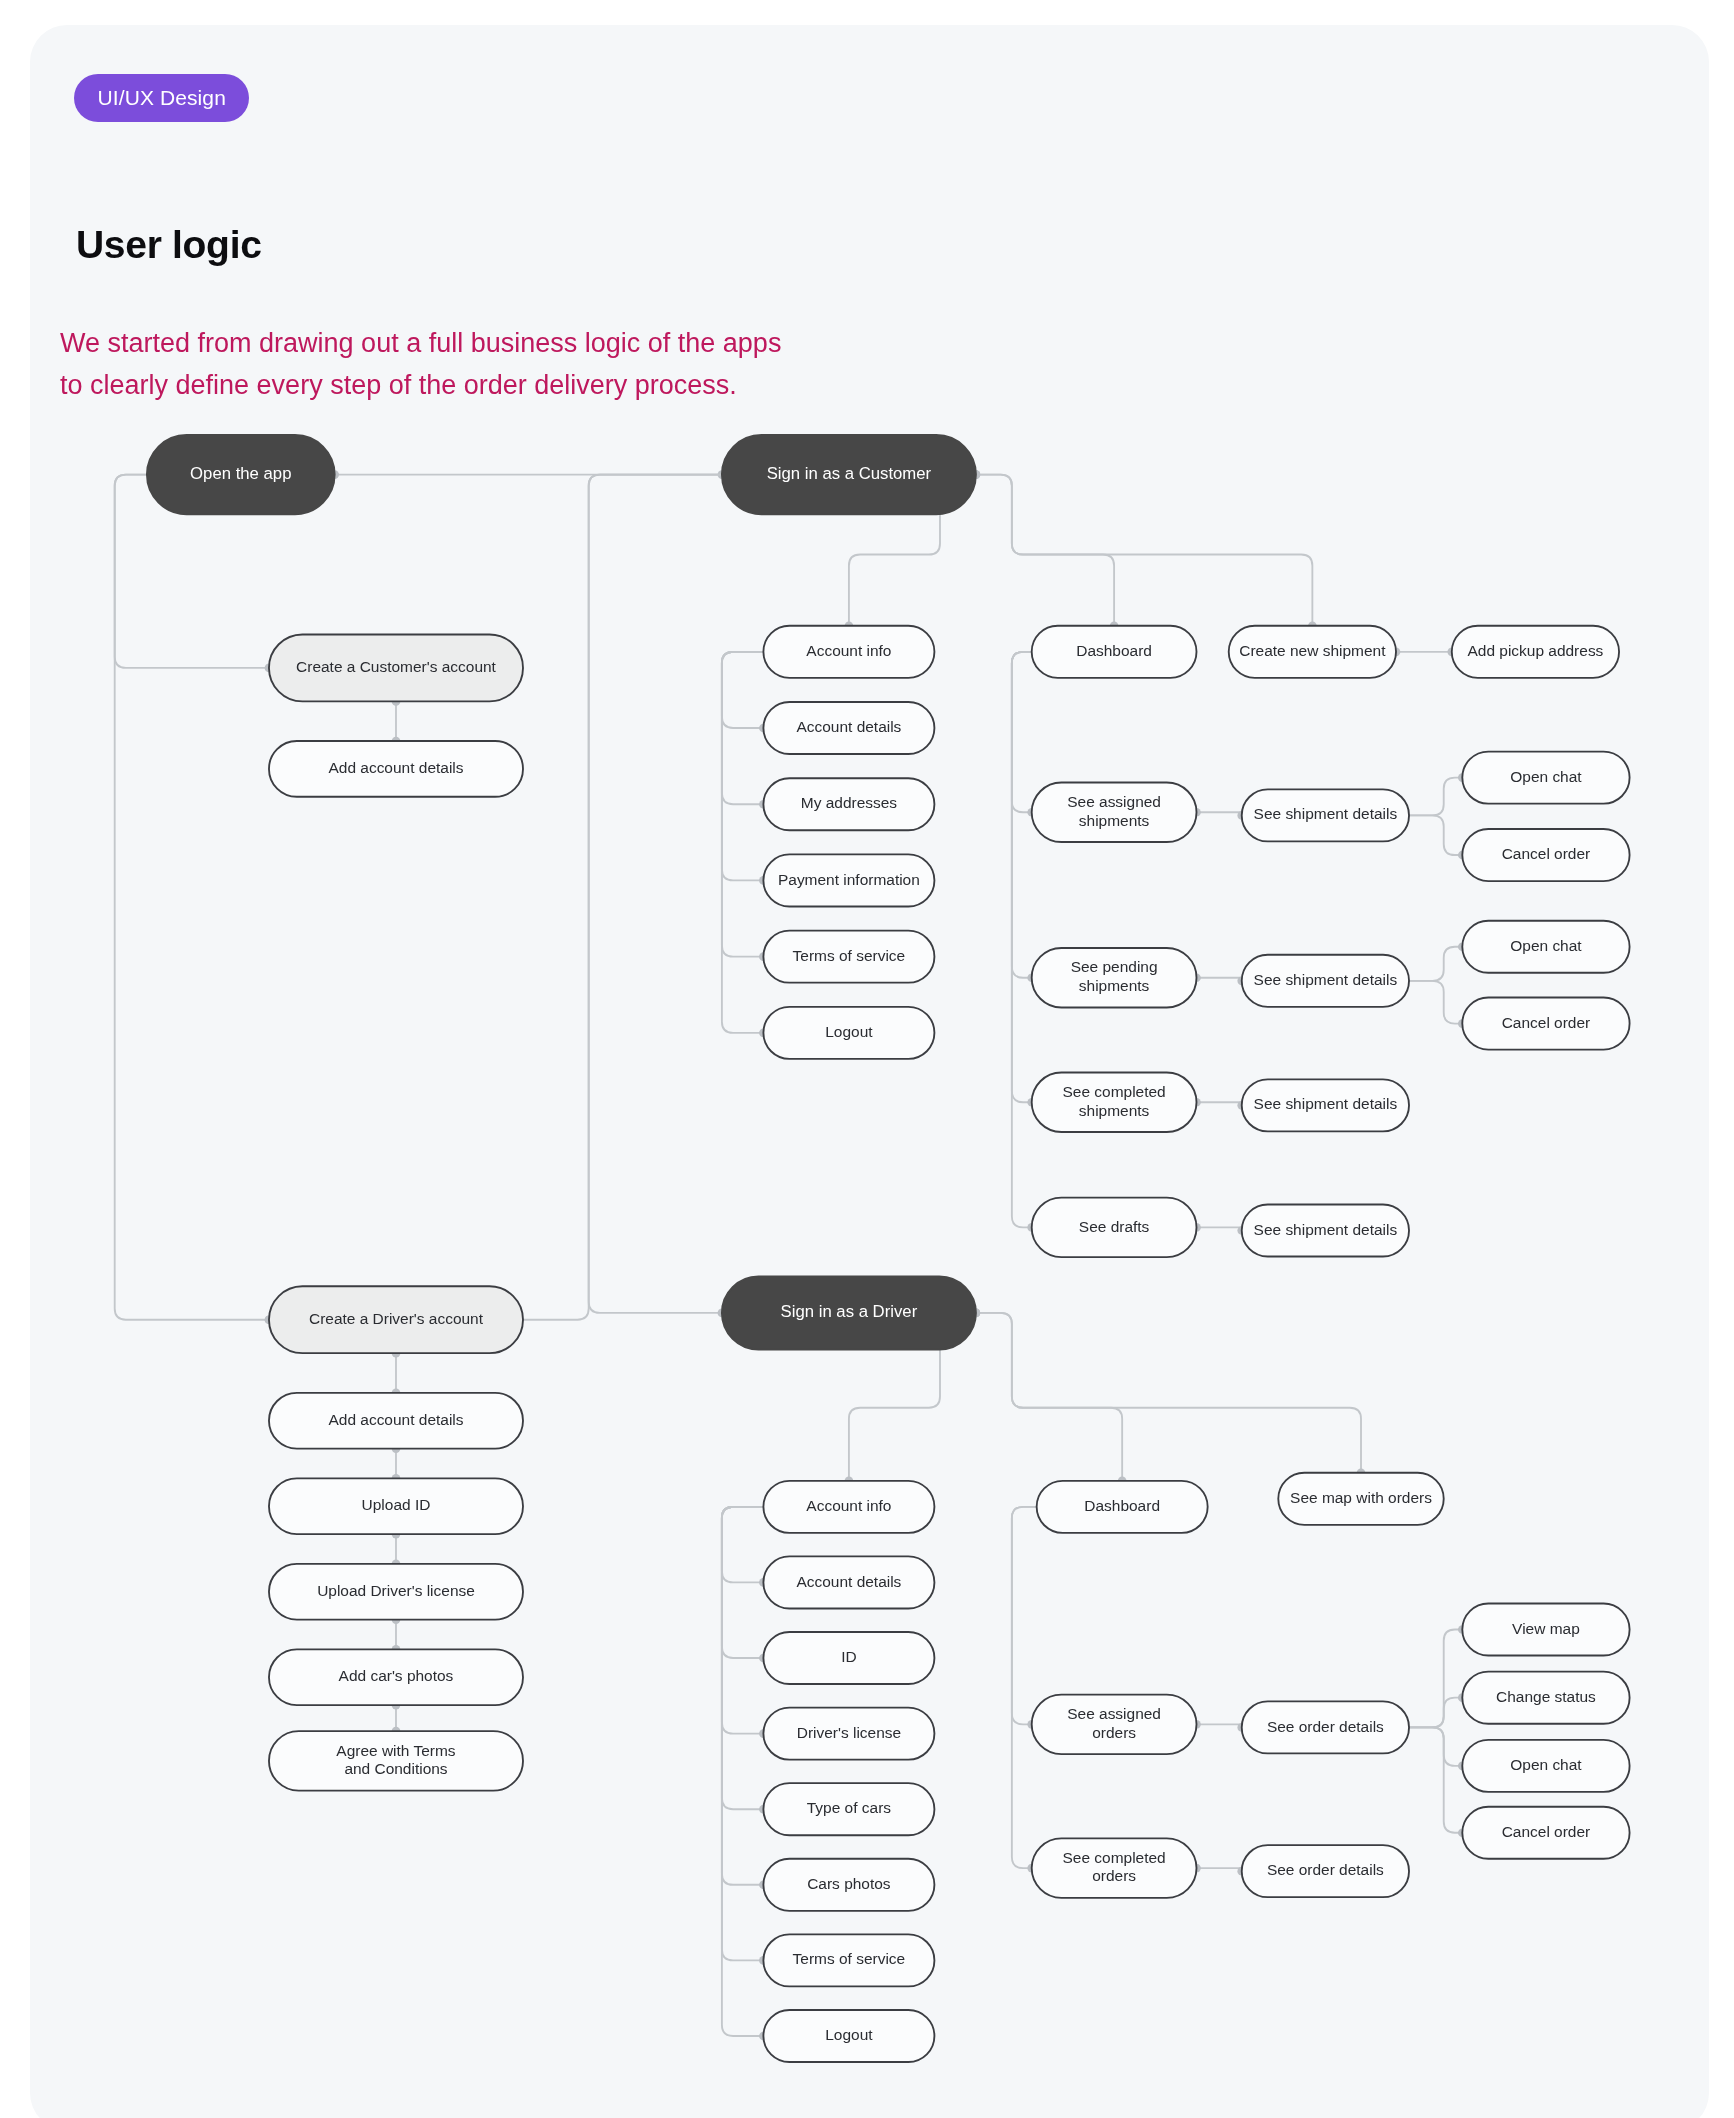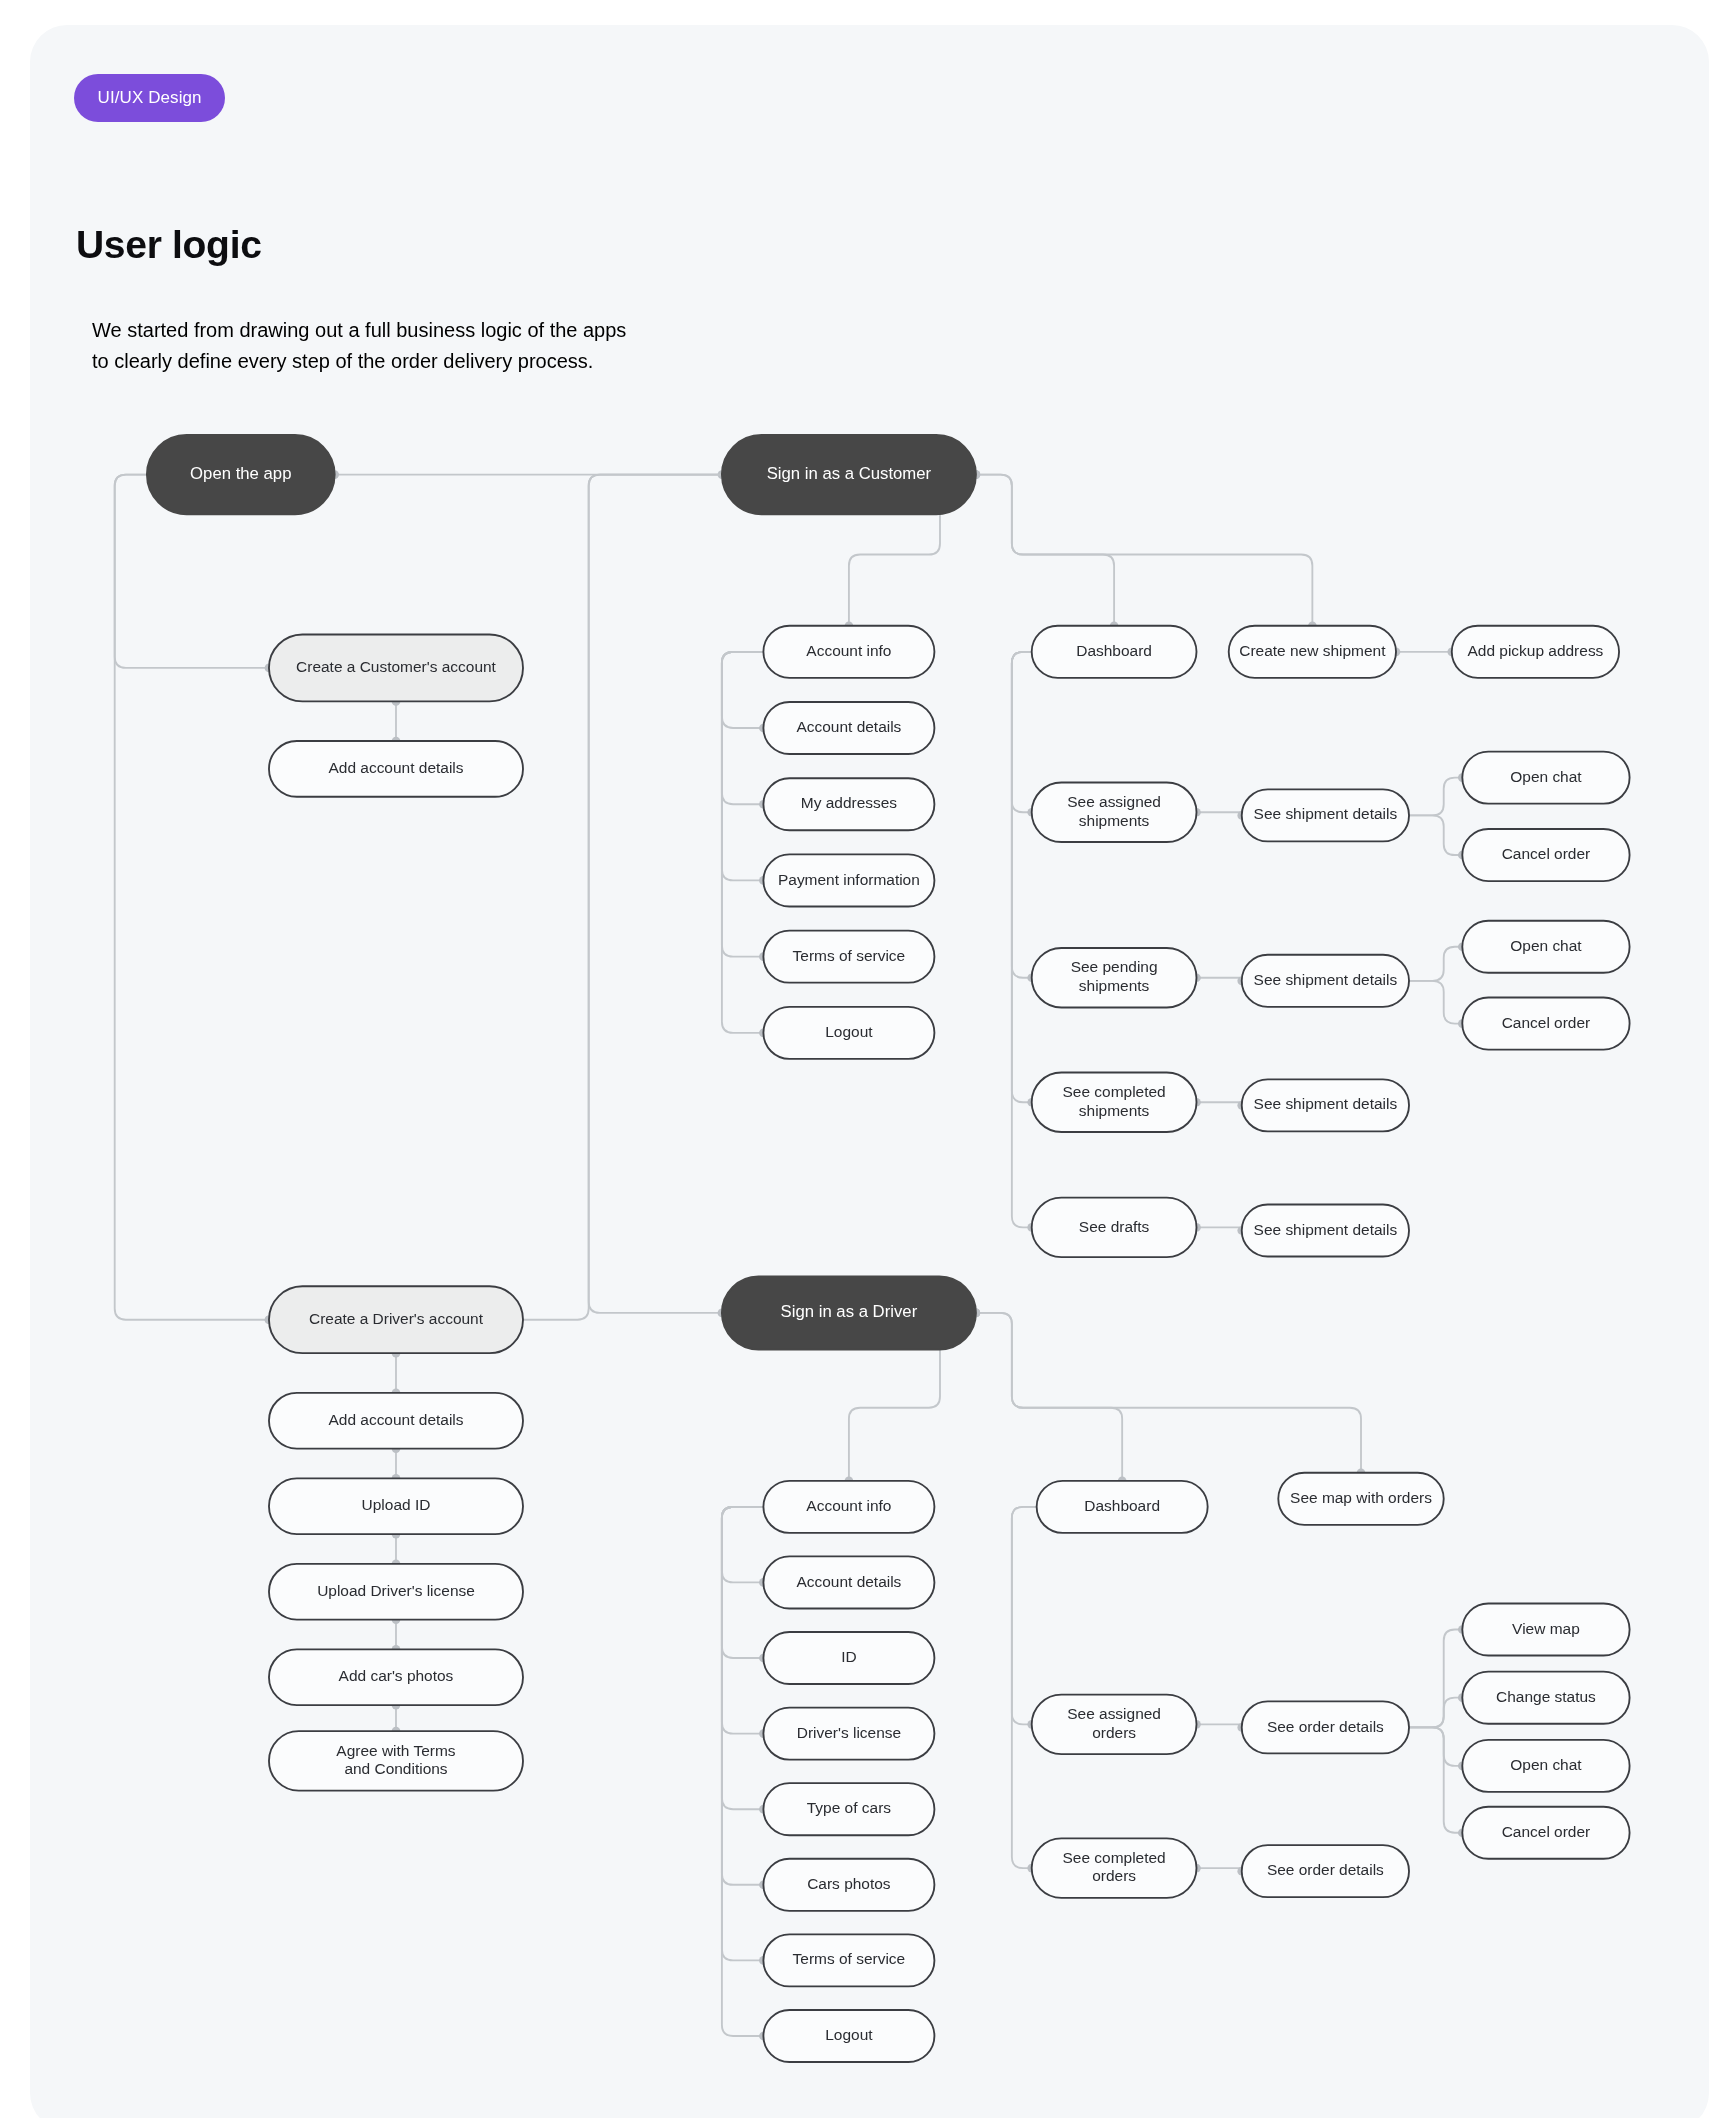--- a/index.html
+++ b/index.html
@@ -29,42 +29,42 @@
     left: 74px;
     top: 74px;
     height: 48px;
     padding: 0 23.5px;
     display: flex;
     align-items: center;
     justify-content: center;
     background: #7c4ddb;
     color: #ffffff;
     border-radius: 25px;
-    font-size: 17px;
+    font-size: 21px;
     font-weight: 400;
     letter-spacing: 0.1px;
     white-space: nowrap;
   }
   #page-title {
     position: absolute;
     left: 76px;
     top: 199px;
     font-size: 39px;
     font-weight: 700;
     color: #0d0d10;
     letter-spacing: -0.3px;
     line-height: 1.05;
   }
   #subtitle {
     position: absolute;
-    left: 92px;
+    left: 60px;
     top: 295px;
-    font-size: 20px;
+    font-size: 27px;
     font-weight: 400;
-    color: #000000;
+    color: #be185d;
     line-height: 1.56;
     white-space: pre-line;
   }
   #flow-svg {
     position: absolute;
     left: 0;
     top: 0;
     width: 1735px;
     height: 2119px;
   }

